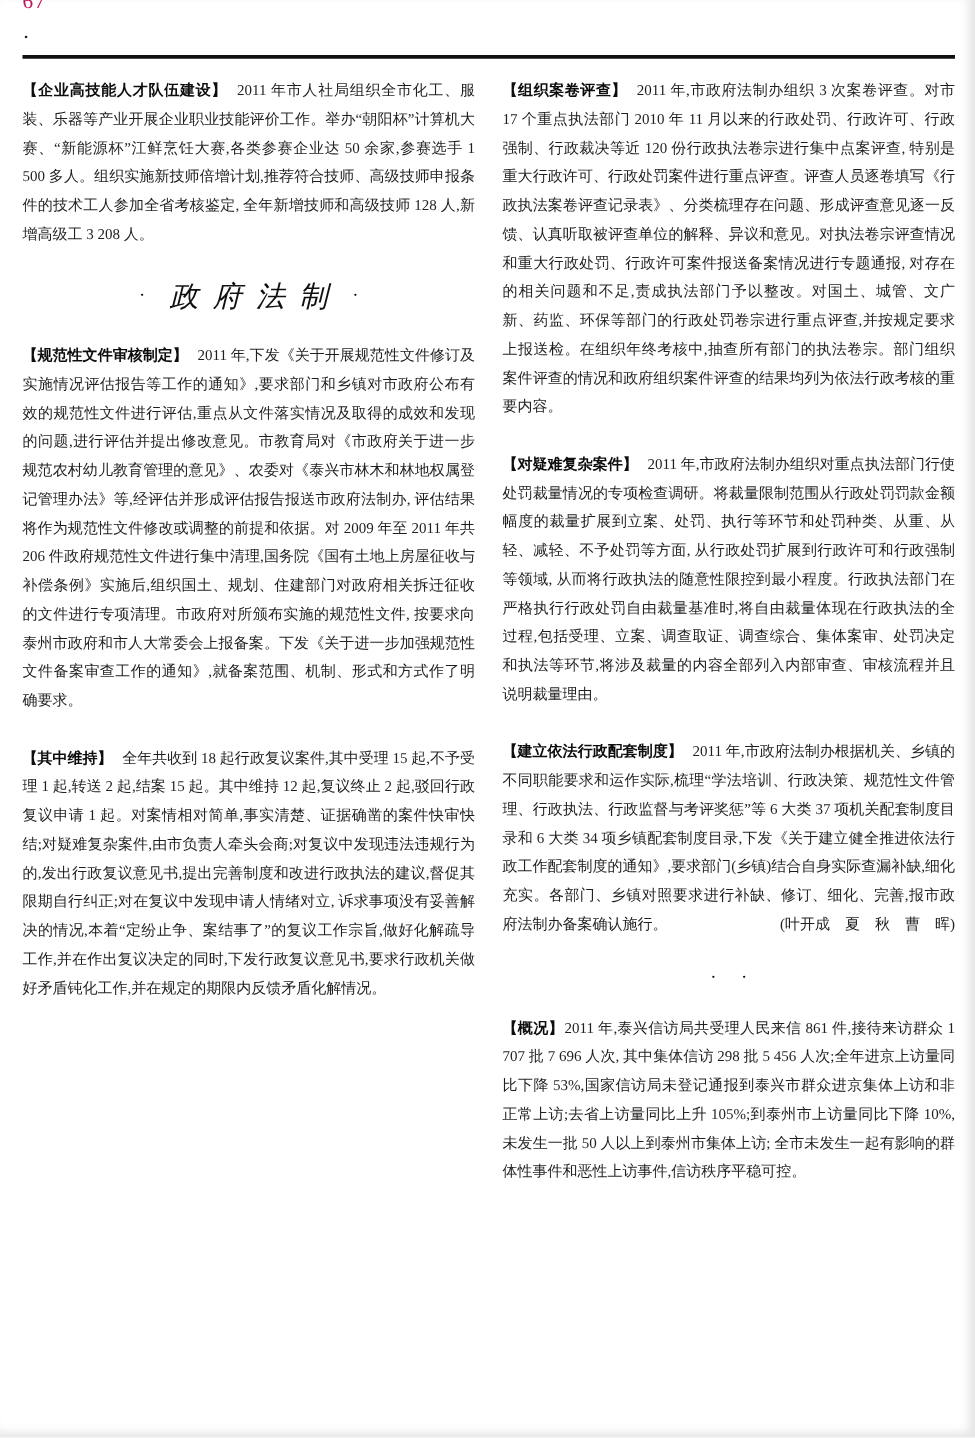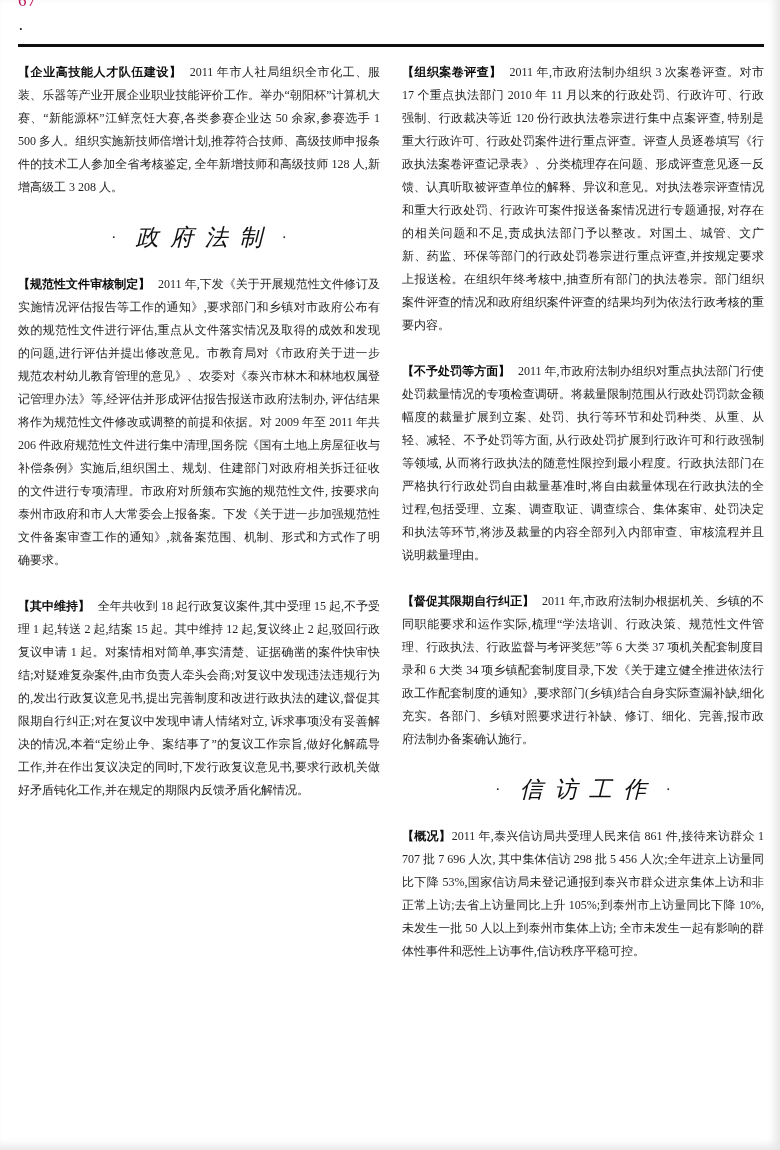--- a/index.html
+++ b/index.html
@@ -99,30 +99,29 @@
 
     </div>
 
     <div class="col">
 
       <p class="entry">
         <span class="entry-title">【组织案卷评查】</span><span>2011 年,市政府法制办组织 3 次案卷评查。对市 17 个重点执法部门 2010 年 11 月以来的行政处罚、行政许可、行政强制、行政裁决等近 120 份行政执法卷宗进行集中点案评查, 特别是重大行政许可、行政处罚案件进行重点评查。评查人员逐卷填写《行政执法案卷评查记录表》、分类梳理存在问题、形成评查意见逐一反馈、认真听取被评查单位的解释、异议和意见。对执法卷宗评查情况和重大行政处罚、行政许可案件报送备案情况进行专题通报, 对存在的相关问题和不足,责成执法部门予以整改。对国土、城管、文广新、药监、环保等部门的行政处罚卷宗进行重点评查,并按规定要求上报送检。在组织年终考核中,抽查所有部门的执法卷宗。部门组织案件评查的情况和政府组织案件评查的结果均列为依法行政考核的重要内容。</span>
       </p>
 
       <p class="entry">
-        <span class="entry-title">【不予处罚等方面】</span><span>2011 年,市政府法制办组织对重点执法部门行使处罚裁量情况的专项检查调研。将裁量限制范围从行政处罚罚款金额幅度的裁量扩展到立案、处罚、执行等环节和处罚种类、从重、从轻、减轻、不予处罚等方面, 从行政处罚扩展到行政许可和行政强制等领域, 从而将行政执法的随意性限控到最小程度。行政执法部门在严格执行行政处罚自由裁量基准时,将自由裁量体现在行政执法的全过程,包括受理、立案、调查取证、调查综合、集体案审、处罚决定和执法等环节,将涉及裁量的内容全部列入内部审查、审核流程并且说明裁量理由。</span>
+        <span class="entry-title">【对疑难复杂案件】</span><span>2011 年,市政府法制办组织对重点执法部门行使处罚裁量情况的专项检查调研。将裁量限制范围从行政处罚罚款金额幅度的裁量扩展到立案、处罚、执行等环节和处罚种类、从重、从轻、减轻、不予处罚等方面, 从行政处罚扩展到行政许可和行政强制等领域, 从而将行政执法的随意性限控到最小程度。行政执法部门在严格执行行政处罚自由裁量基准时,将自由裁量体现在行政执法的全过程,包括受理、立案、调查取证、调查综合、集体案审、处罚决定和执法等环节,将涉及裁量的内容全部列入内部审查、审核流程并且说明裁量理由。</span>
       </p>
 
       <p class="entry">
-        <span class="entry-title">【督促其限期自行纠正】</span><span>2011 年,市政府法制办根据机关、乡镇的不同职能要求和运作实际,梳理“学法培训、行政决策、规范性文件管理、行政执法、行政监督与考评奖惩”等 6 大类 37 项机关配套制度目录和 6 大类 34 项乡镇配套制度目录,下发《关于建立健全推进依法行政工作配套制度的通知》,要求部门(乡镇)结合自身实际查漏补缺,细化充实。各部门、乡镇对照要求进行补缺、修订、细化、完善,报市政府法制办备案确认施行。</span>
+        <span class="entry-title">【建立依法行政配套制度】</span><span>2011 年,市政府法制办根据机关、乡镇的不同职能要求和运作实际,梳理“学法培训、行政决策、规范性文件管理、行政执法、行政监督与考评奖惩”等 6 大类 37 项机关配套制度目录和 6 大类 34 项乡镇配套制度目录,下发《关于建立健全推进依法行政工作配套制度的通知》,要求部门(乡镇)结合自身实际查漏补缺,细化充实。各部门、乡镇对照要求进行补缺、修订、细化、完善,报市政府法制办备案确认施行。</span><span class="byline">(叶开成　夏　秋　曹　晖)</span>
       </p>
 
       <div class="section-heading">
         <span class="sh-dot">·</span>
-        <span class="sh-text">信访工作</span>
         <span class="sh-dot">·</span>
       </div>
 
       <p class="entry">
         <span class="entry-title tight">【概况】</span><span>2011 年,泰兴信访局共受理人民来信 861 件,接待来访群众 1 707 批 7 696 人次, 其中集体信访 298 批 5 456 人次;全年进京上访量同比下降 53%,国家信访局未登记通报到泰兴市群众进京集体上访和非正常上访;去省上访量同比上升 105%;到泰州市上访量同比下降 10%, 未发生一批 50 人以上到泰州市集体上访; 全市未发生一起有影响的群体性事件和恶性上访事件,信访秩序平稳可控。</span>
       </p>
 
     </div>
 
   </div>

